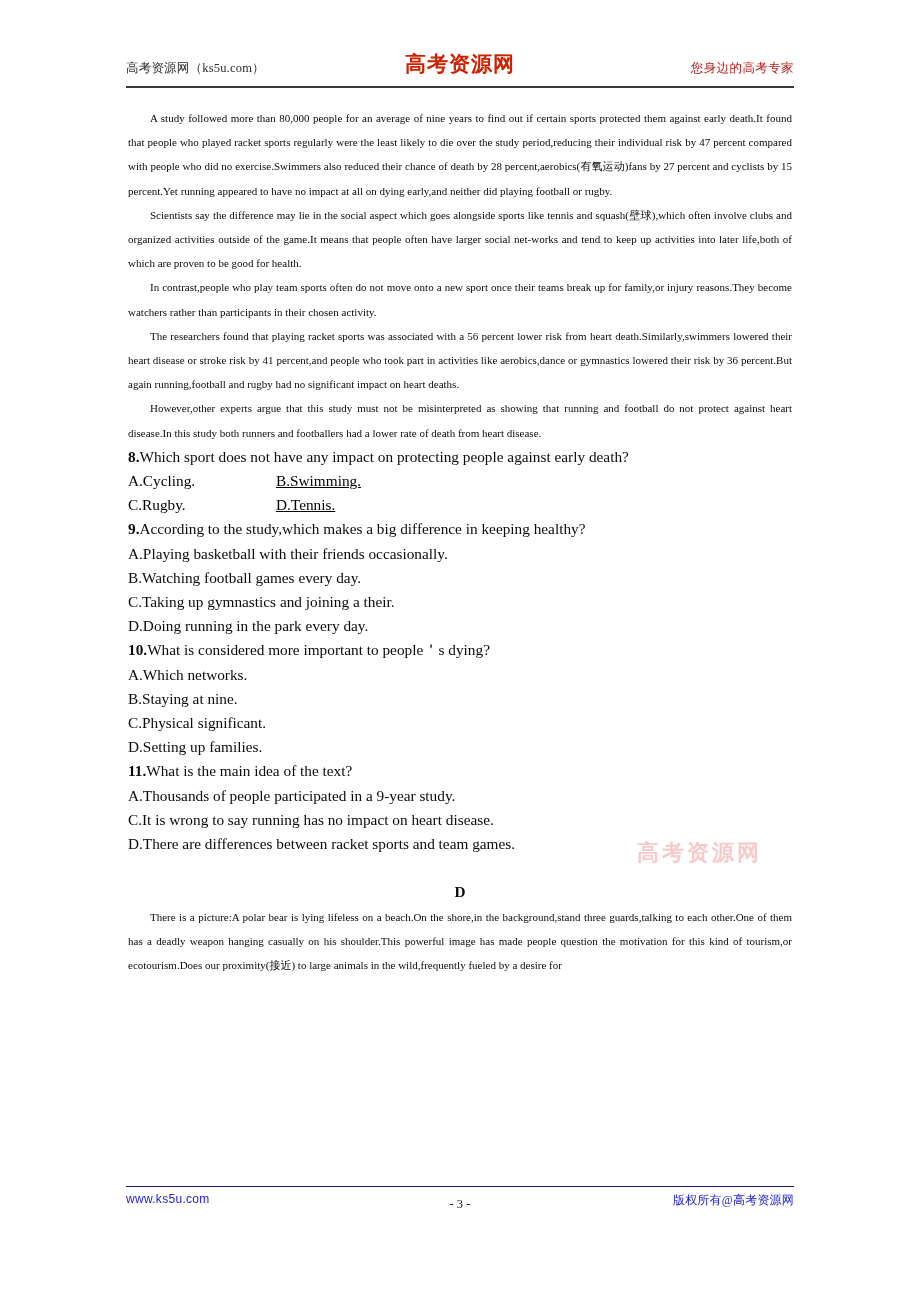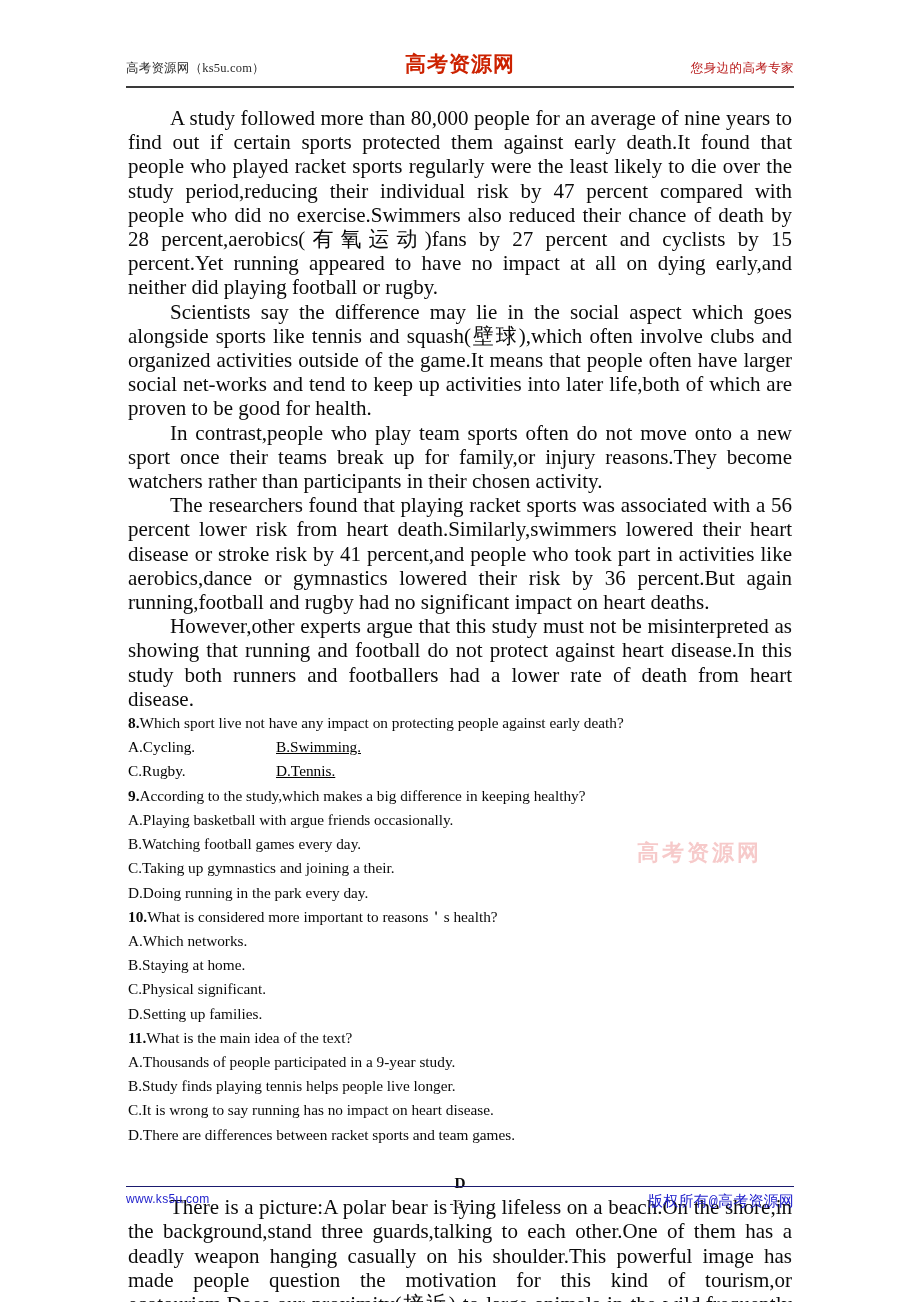--- a/index.html
+++ b/index.html
@@ -78,21 +78,21 @@
   }
 
   
   .content {
     position: absolute;
     left: 128px;
     top: 106px;
     width: 664px;
   }
   .para {
-    font-size: 21px;
+    font-size: 11px;
     line-height: 24.2px;
     text-indent: 2em;
     text-align: justify;
     text-justify: inter-word;
     margin: 0 0 0 0;
     color: #0a0a0a;
   }
   .qline {
     font-size: 15.3px;
     line-height: 24.2px;
@@ -174,22 +174,22 @@
     transform: translateX(-50%);
     font-family: "Liberation Serif", "DejaVu Serif", serif;
     font-size: 12.5px;
     color: #111111;
     white-space: nowrap;
   }
   .footer-right {
     position: absolute;
     right: 0;
     top: 0;
-    font-family: Liberation Mono, monospace;
-    font-size: 15px;
+    font-family: Liberation Serif, serif;
+    font-size: 12px;
     color: #2222cc;
     letter-spacing: 0.2px;
     white-space: nowrap;
   }
 </style>
 </head>
 <body>
 
 <div class="page">
 
@@ -203,39 +203,38 @@
   <div class="header-rule"></div>
 
   <div class="content">
 
     <p class="para">A study followed more than 80,000 people for an average of nine years to find out if certain sports protected them against early death.It found that people who played racket sports regularly were the least likely to die over the study period,reducing their individual risk by 47 percent compared with people who did no exercise.Swimmers also reduced their chance of death by 28 percent,aerobics(有氧运动)fans by 27 percent and cyclists by 15 percent.Yet running appeared to have no impact at all on dying early,and neither did playing football or rugby.</p>
     <p class="para">Scientists say the difference may lie in the social aspect which goes alongside sports like tennis and squash(壁球),which often involve clubs and organized activities outside of the game.It means that people often have larger social net-works and tend to keep up activities into later life,both of which are proven to be good for health.</p>
     <p class="para">In contrast,people who play team sports often do not move onto a new sport once their teams break up for family,or injury reasons.They become watchers rather than participants in their chosen activity.</p>
     <p class="para">The researchers found that playing racket sports was associated with a 56 percent lower risk from heart death.Similarly,swimmers lowered their heart disease or stroke risk by 41 percent,and people who took part in activities like aerobics,dance or gymnastics lowered their risk by 36 percent.But again running,football and rugby had no significant impact on heart deaths.</p>
     <p class="para">However,other experts argue that this study must not be misinterpreted as showing that running and football do not protect against heart disease.In this study both runners and footballers had a lower rate of death from heart disease.</p>
 
-    <p class="qline"><b>8.</b><span>Which sport live not have any impact on protecting people against early death?</span></p>
+    <p class="qline"><b>8.</b><span>Which sport does not have any impact on protecting people against early death?</span></p>
     <p class="opt-row"><span class="opt-a">A.Cycling.</span><span class="opt-b">B.Swimming.</span></p>
     <p class="opt-row"><span class="opt-a">C.Rugby.</span><span class="opt-b">D.Tennis.</span></p>
 
     <p class="qline"><b>9.</b><span>According to the study,which makes a big difference in keeping healthy?</span></p>
-    <p class="qline">A.Playing basketball with argue friends occasionally.</p>
+    <p class="qline">A.Playing basketball with their friends occasionally.</p>
     <p class="qline">B.Watching football games every day.</p>
     <p class="qline">C.Taking up gymnastics and joining a their.</p>
     <p class="qline">D.Doing running in the park every day.</p>
 
-    <p class="qline"><b>10.</b><span>What is considered more important to reasons＇s health?</span></p>
+    <p class="qline"><b>10.</b><span>What is considered more important to people＇s dying?</span></p>
     <p class="qline">A.Which networks.</p>
-    <p class="qline">B.Staying at home.</p>
+    <p class="qline">B.Staying at nine.</p>
     <p class="qline">C.Physical significant.</p>
     <p class="qline">D.Setting up families.</p>
 
     <p class="qline"><b>11.</b><span>What is the main idea of the text?</span></p>
     <p class="qline">A.Thousands of people participated in a 9-year study.</p>
-    <p class="qline">B.Study finds playing tennis helps people live longer.</p>
     <p class="qline">C.It is wrong to say running has no impact on heart disease.</p>
     <p class="qline">D.There are differences between racket sports and team games.</p>
 
     <div class="spacer-line"></div>
 
     <p class="section-letter">D</p>
     <p class="para">There is a picture:A polar bear is lying lifeless on a beach.On the shore,in the background,stand three guards,talking to each other.One of them has a deadly weapon hanging casually on his shoulder.This powerful image has made people question the motivation for this kind of tourism,or ecotourism.Does our proximity(接近) to large animals in the wild,frequently fueled by a desire for</p>
 
   </div>
 

